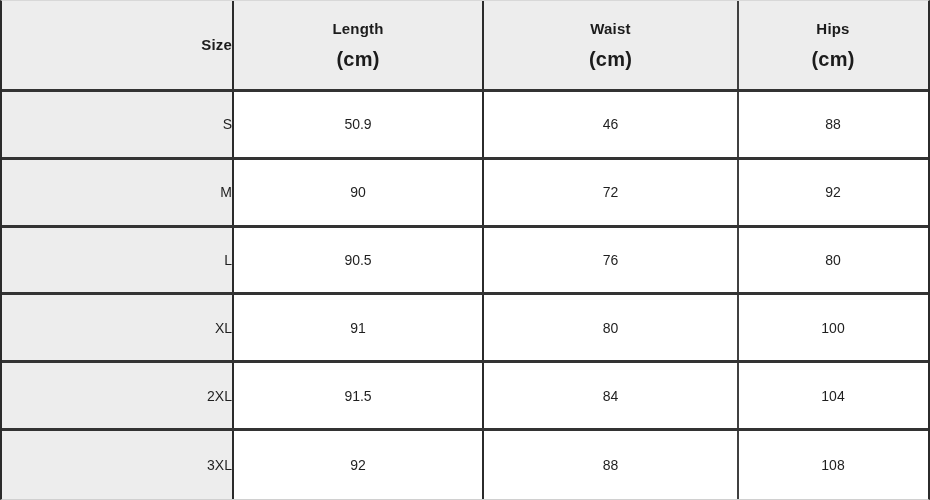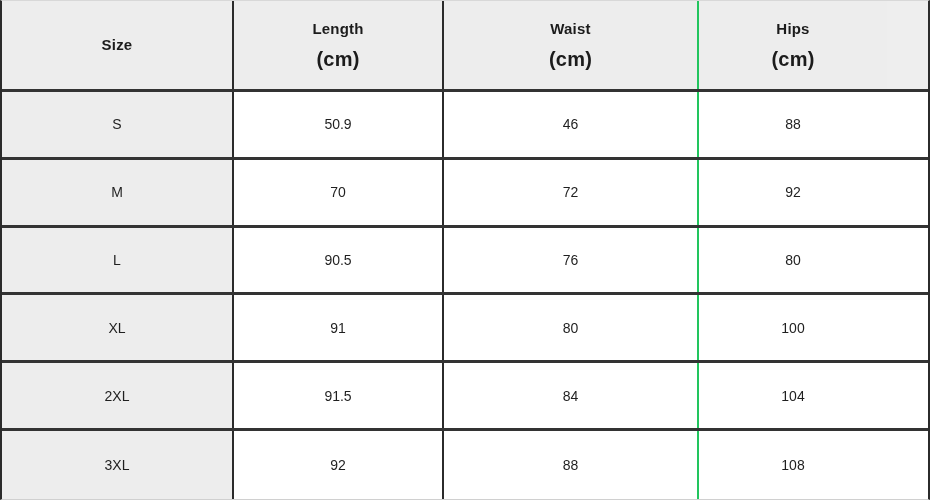--- a/index.html
+++ b/index.html
@@ -52,24 +52,24 @@
     display: flex;
     flex-direction: column;
     align-items: center;
     justify-content: center;
     text-align: center;
     color: #1c1c1c;
     overflow: hidden;
   }
 
   
-  .col-size   { width: 230px; background: #ededed; }
-  .col-length { width: 210px; border-left: 2px solid #2b2b2b; }
+  .col-size   { width: 230px; background: #ededed; align-items: flex-end; }
+  .col-length { width: 250px; border-left: 2px solid #2b2b2b; }
   .col-waist  { width: 255px; border-left: 2px solid #2b2b2b; }
-  .col-hips   { width: 190px; border-left: 2px solid #22c55e; }
+  .col-hips   { width: 190px; border-left: 2px solid #404040; }
 
   .header-row .cell {
     background: #ededed;
     font-size: 15px;
     font-weight: bold;
     letter-spacing: 0.2px;
     line-height: 1.0;
   }
   .header-row .unit {
     font-size: 20px;
@@ -114,21 +114,21 @@
 
   <div class="chart-row body-row">
     <div class="cell col-size">S</div>
     <div class="cell col-length">50.9</div>
     <div class="cell col-waist">46</div>
     <div class="cell col-hips">88</div>
   </div>
 
   <div class="chart-row body-row">
     <div class="cell col-size">M</div>
-    <div class="cell col-length">70</div>
+    <div class="cell col-length">90</div>
     <div class="cell col-waist">72</div>
     <div class="cell col-hips">92</div>
   </div>
 
   <div class="chart-row body-row">
     <div class="cell col-size">L</div>
     <div class="cell col-length">90.5</div>
     <div class="cell col-waist">76</div>
     <div class="cell col-hips">80</div>
   </div>

